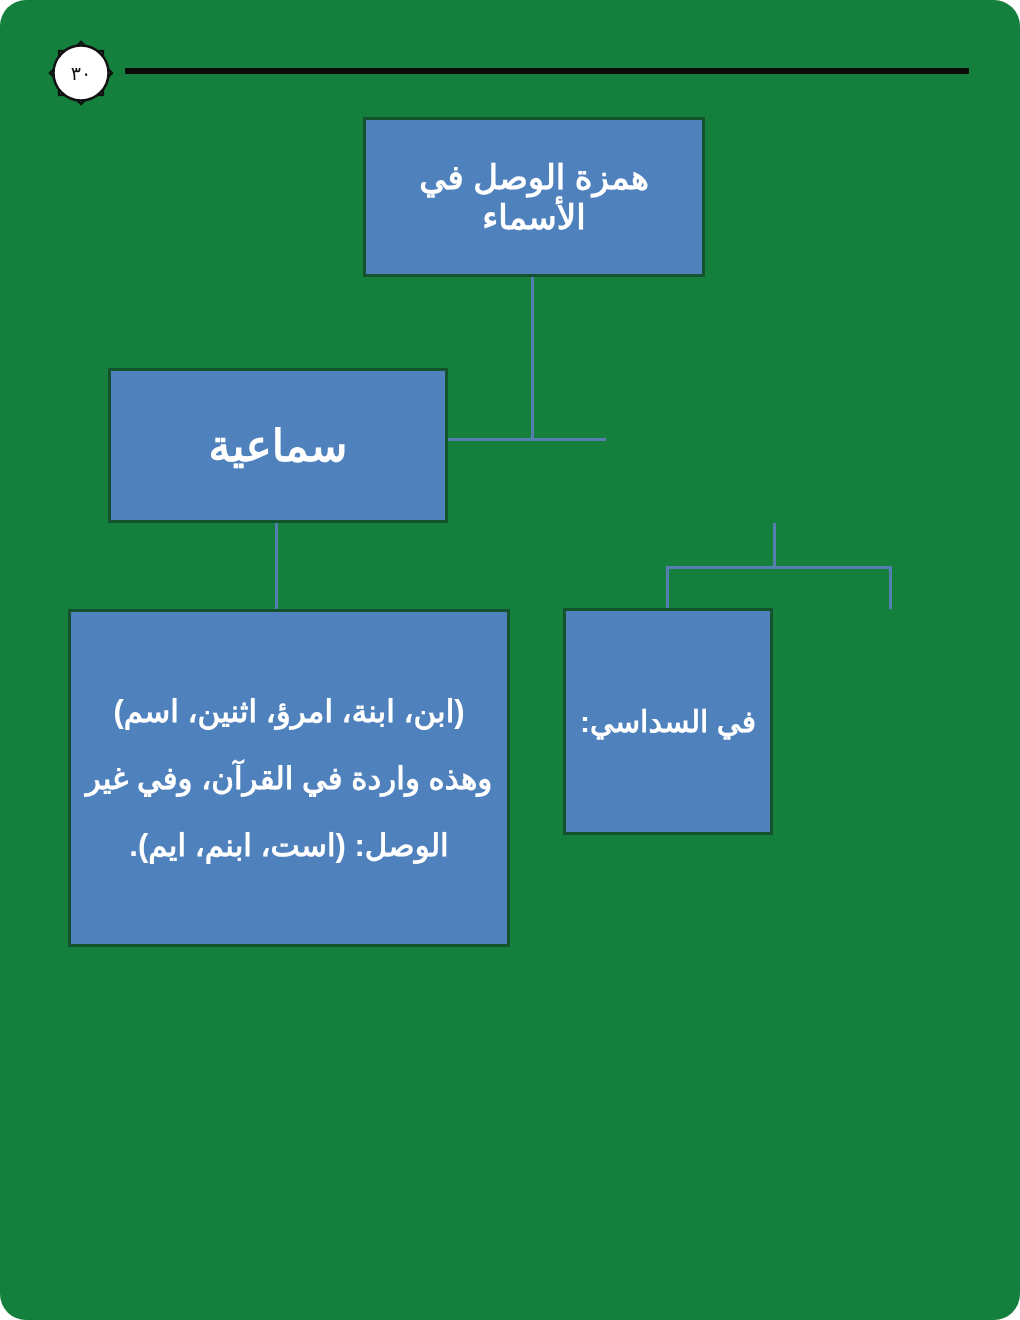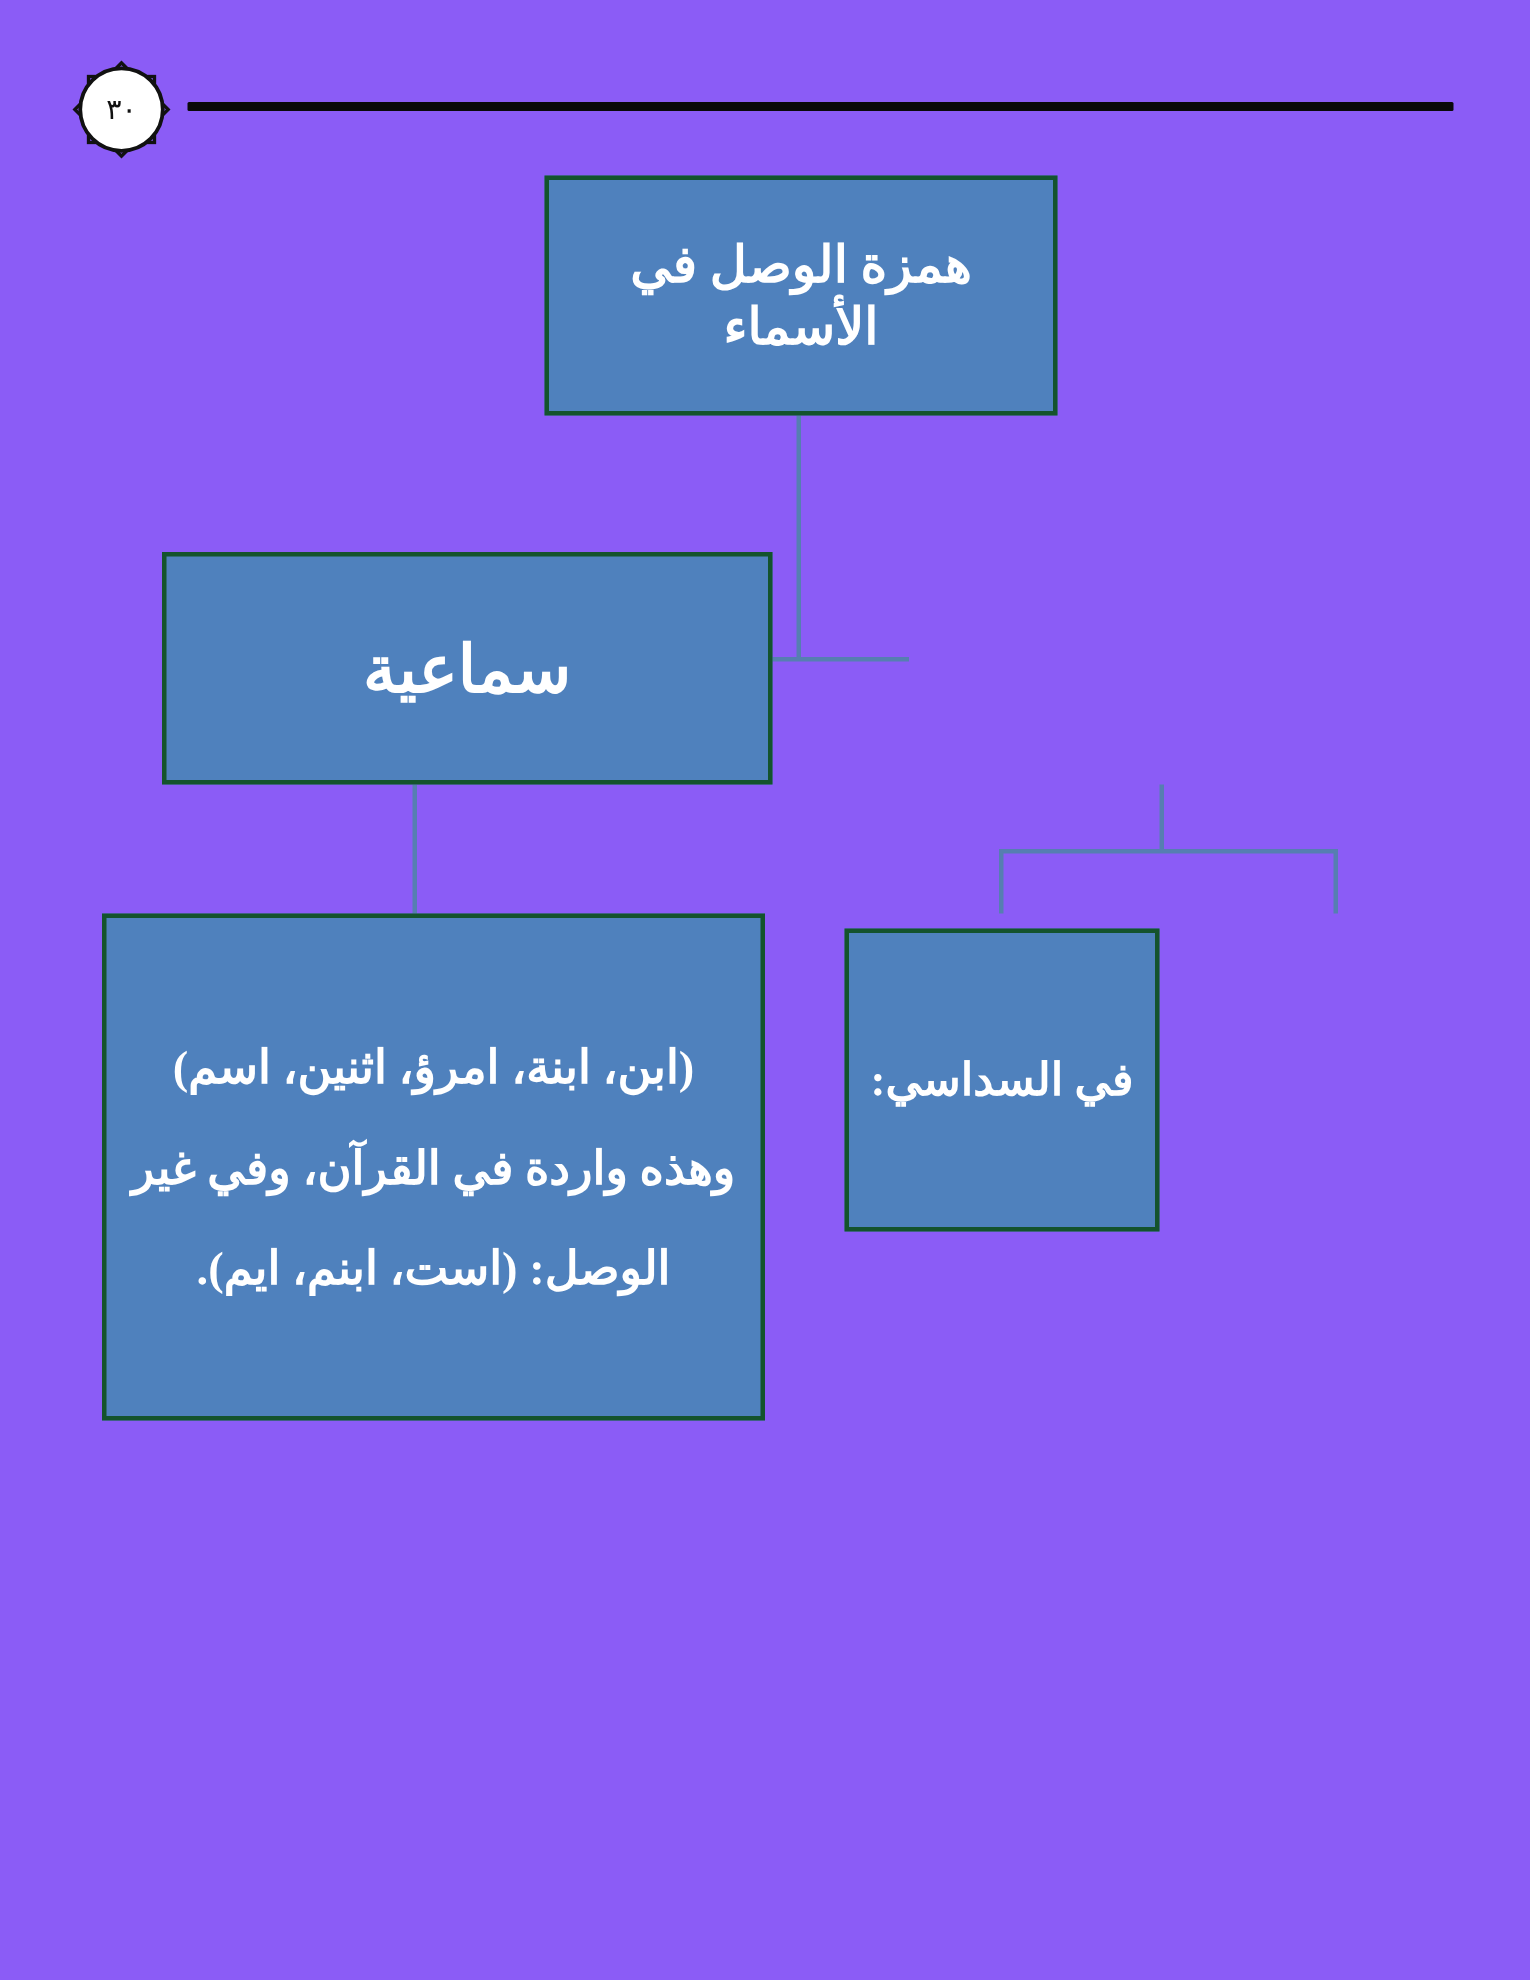--- a/index.html
+++ b/index.html
@@ -1,21 +1,22 @@
 <!DOCTYPE html>
 <html lang="ar"><head>
 <meta charset="utf-8">
 <style>
   html,body{margin:0;padding:0;background:#ffffff;}
   .page{
     position:relative;
     width:1020px;height:1320px;
-    background:#8b5cf6;
+    background:#15803d;
     overflow:hidden;
-    font-family:Liberation Serif, serif;
+    font-family:Liberation Sans, sans-serif;
+    border-radius:26px;
   }
   
   .ornament{position:absolute;left:46px;top:38px;width:70px;height:70px;}
   .ornament svg{position:absolute;left:0;top:0;}
   .pagenum{
     position:absolute;left:0;top:0;width:70px;height:70px;
     display:flex;align-items:center;justify-content:center;
     font-size:19px;color:#111;font-weight:normal;
   }
   .rule{
@@ -28,25 +29,25 @@
     background:#4f81bd;
     border:3px solid #14532d;
     color:#ffffff;
     display:flex;flex-direction:column;
     align-items:center;justify-content:center;
     text-align:center;direction:rtl;
     font-weight:bold;
   }
   .node-root{left:363px;top:117px;width:342px;height:160px;font-size:34px;}
   .node-mid{top:368px;height:155px;font-size:44px;}
-  .node-samaiya{left:108px;width:407px;}
+  .node-samaiya{left:108px;width:340px;}
   .node-qiyasiya{left:605px;width:338px;}
   .node-detail{left:68px;top:609px;width:442px;height:338px;font-size:31px;}
   .node-detail .line{line-height:67px;white-space:nowrap;}
-  .node-small{top:608px;height:202px;font-size:30px;margin-top:11px;}
+  .node-small{top:608px;height:227px;font-size:30px;}
   .node-sudasi{left:563px;width:210px;}
   .node-khumasi{left:786px;width:207px;}
   .node-small .line{line-height:73px;white-space:nowrap;}
   
   .connector{position:absolute;background:#567eb1;}
   .c-root-down{left:531px;top:277px;width:3px;height:163px;}
   .c-mid-h{left:448px;top:438px;width:158px;height:3px;}
   .c-samaiya-down{left:275px;top:523px;width:3px;height:87px;}
   .c-qiyasiya-down{left:773px;top:523px;width:3px;height:45px;}
   .c-branch-h{left:666px;top:566px;width:226px;height:3px;}

